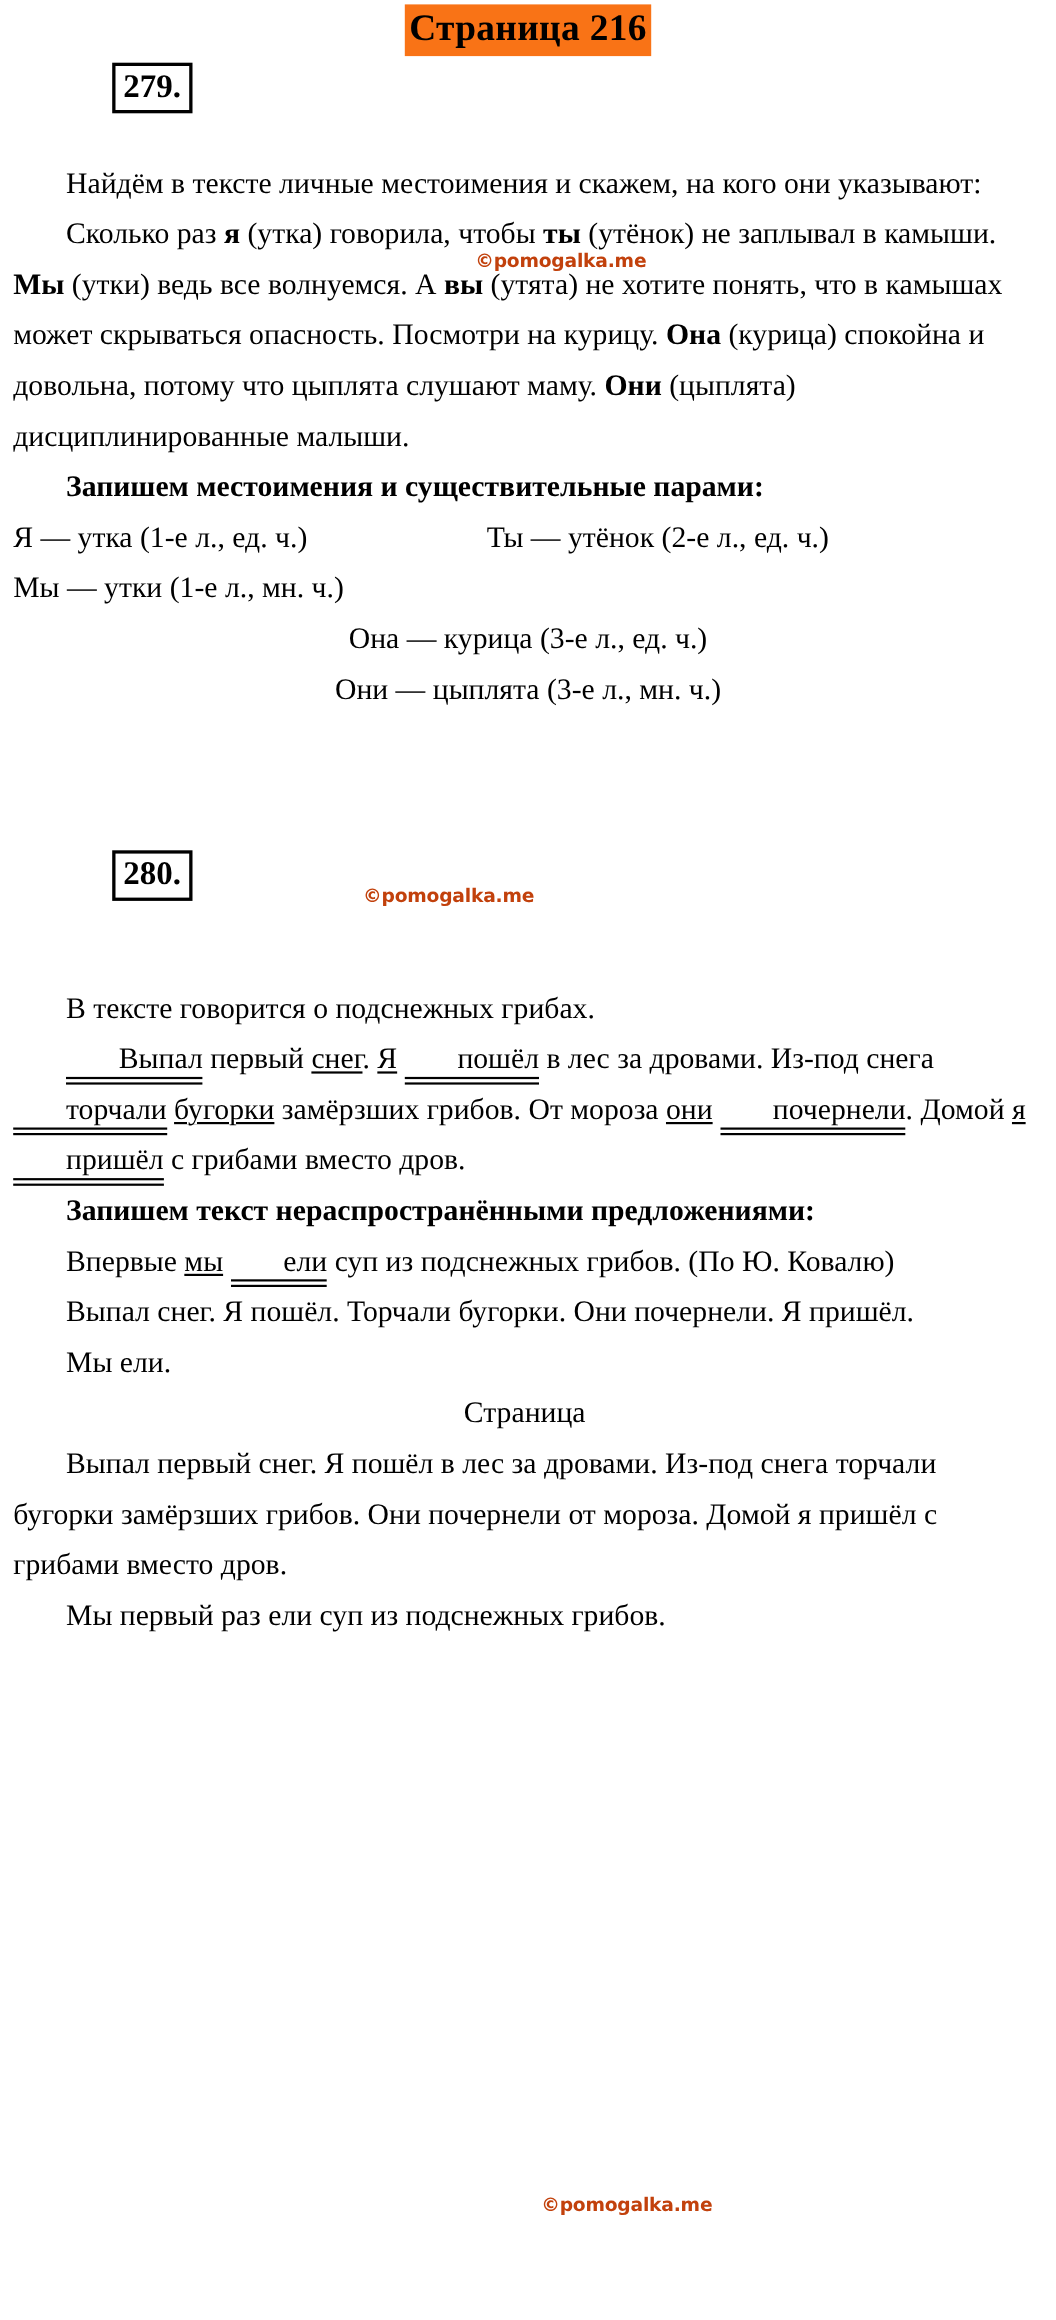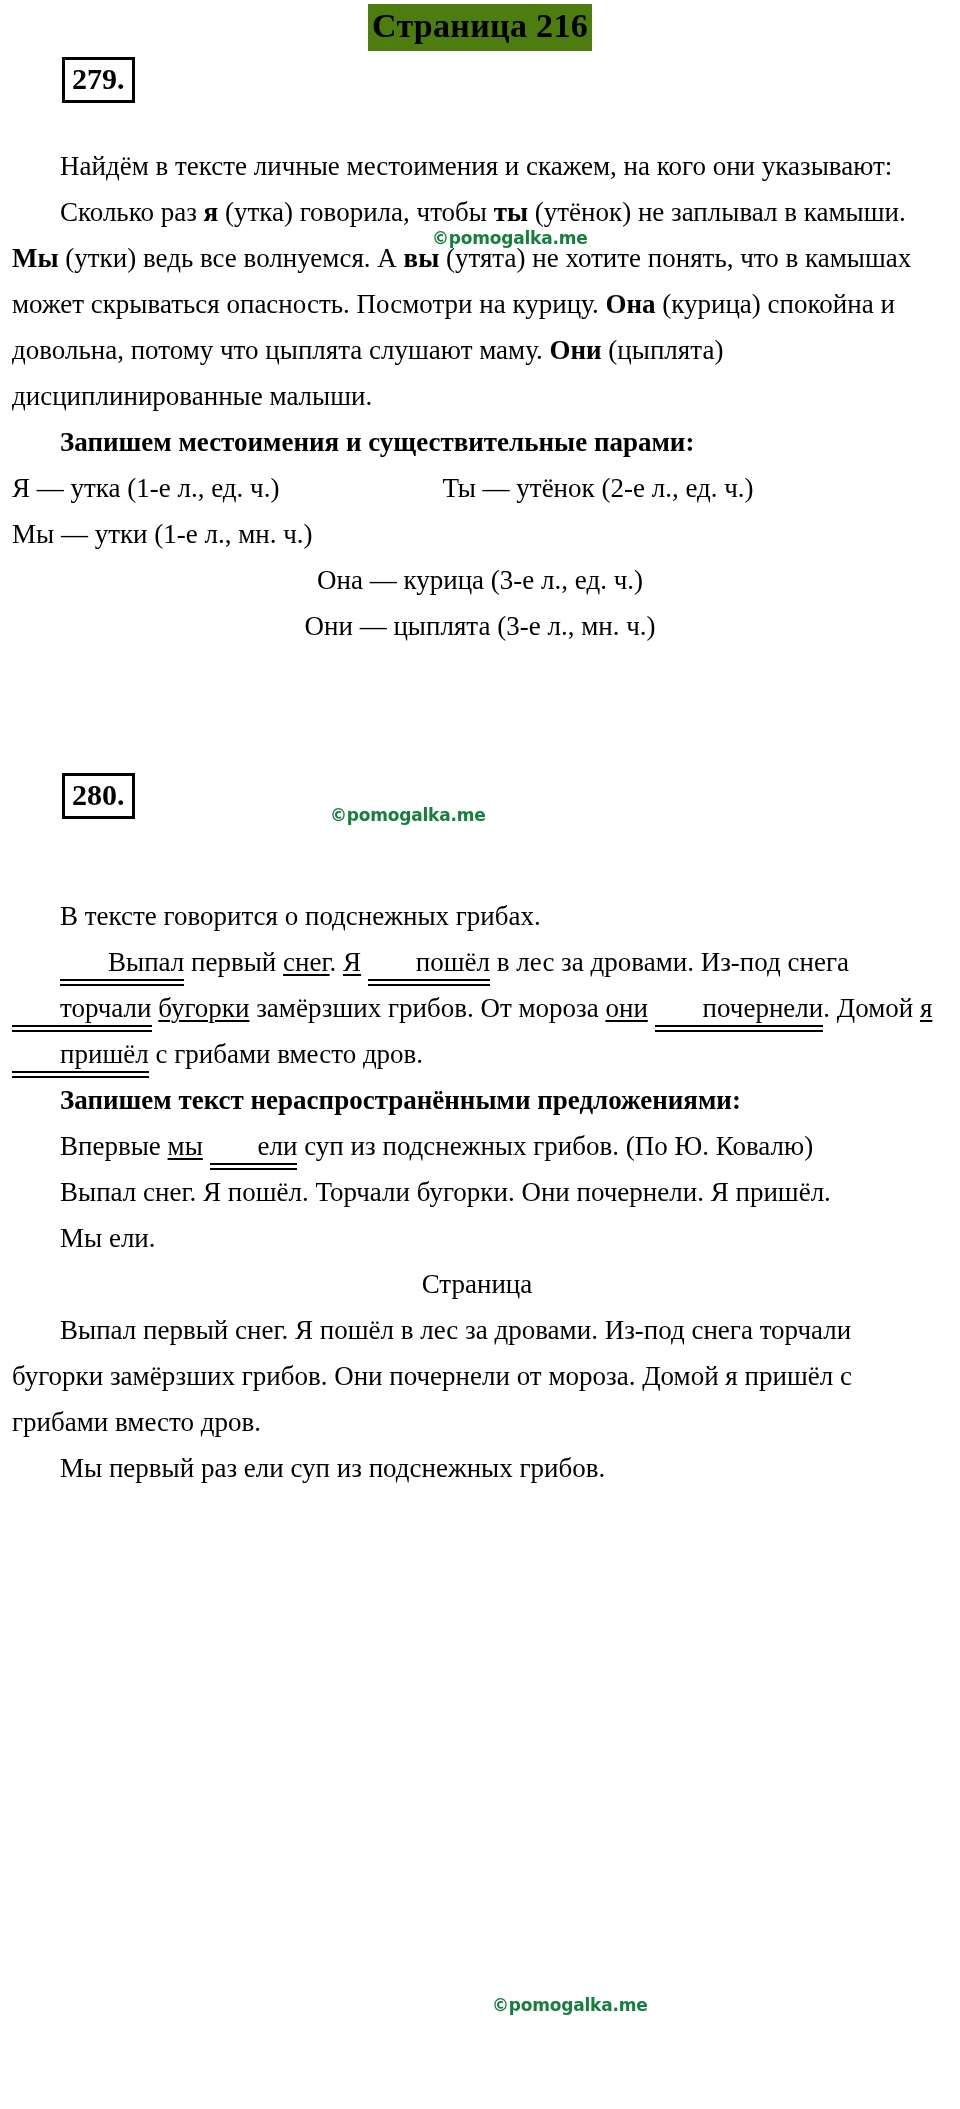--- a/index.html
+++ b/index.html
@@ -29,37 +29,38 @@
     text-align: center;
     padding-top: 4px;
     padding-bottom: 2px;
   }
   .page-title {
     display: inline-block;
     font-size: 34px;
     font-weight: bold;
     line-height: 1.25;
     letter-spacing: 0.3px;
-    background: #4d7c0f;
+    background: #f97316;
     padding: 1px 4px 3px 4px;
   }
 
   
   .ex-num-wrap {
     padding-left: 62px;
     margin-top: 4px;
   }
   .ex-num {
     display: inline-block;
     border: 3px solid #000;
     font-size: 30px;
     font-weight: bold;
     line-height: 1.0;
     padding: 4px 7px 6px 7px;
     font-family: "Liberation Serif", "DejaVu Serif", serif;
+    margin-left: 40px;
   }
 
   
   .body-block {
     padding: 0 18px 0 12px;
     font-size: 27px;
     line-height: 46px;
   }
   .para {
     margin: 0;
@@ -124,21 +125,21 @@
     text-align: center;
     text-indent: 0;
   }
 
   
   .watermark {
     position: absolute;
     font-family: "DejaVu Sans", "Liberation Sans", sans-serif;
     font-weight: bold;
     font-size: 17px;
-    color: #15803d;
+    color: #c2410c;
     letter-spacing: -0.2px;
     white-space: nowrap;
     pointer-events: none;
   }
 </style>
 </head>
 <body>
 
 <div class="page">
 

